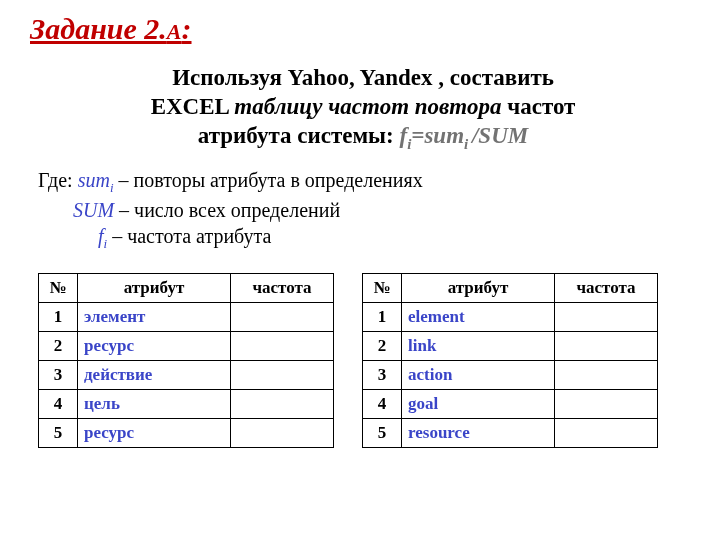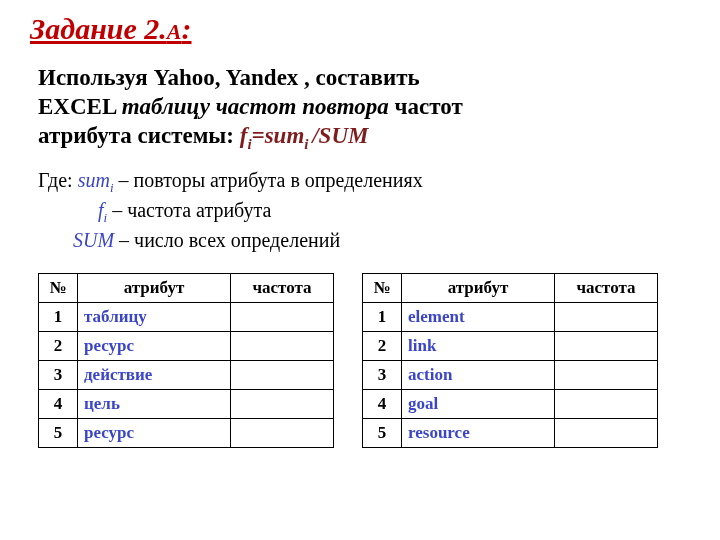--- a/index.html
+++ b/index.html
@@ -27,25 +27,26 @@
   .title .sub {
     font-size: 22px;
     vertical-align: baseline;
   }
   .intro {
     font-size: 23px;
     font-weight: bold;
     line-height: 1.25;
     margin: 0 0 14px 8px;
     max-width: 650px;
+    text-align: center;
   }
   .intro .ital { font-style: italic; }
   .intro .formula {
     font-style: italic;
-    color: #7f1d1d;
+    color: #737373;
   }
   .intro .formula .subi { font-size: 15px; vertical-align: sub; }
   .defs {
     font-size: 20px;
     font-weight: normal;
     margin: 0 0 20px 8px;
     line-height: 1.3;
   }
   .defs .row { white-space: pre; }
   .defs .sym { font-style: italic; color: #3a45c8; }
@@ -86,36 +87,36 @@
   </h1>
 
   <p class="intro">
     <span>Используя Yahoo, Yandex , составить</span><br>
     <span>EXCEL </span><span class="ital">таблицу частот повтора</span><span> частот</span><br>
     <span>атрибута системы:   </span><span class="formula"><span>f</span><span class="subi">i</span><span>=sum</span><span class="subi">i </span><span>/SUM</span></span>
   </p>
 
   <div class="defs">
     <div class="row"><span>Где: </span><span class="sym">sum</span><span class="subi">i</span><span> – повторы атрибута в определениях</span></div>
+    <div class="row"><span>       </span><span class="sym">SUM</span><span> – число всех определений</span></div>
     <div class="row"><span>            </span><span class="sym">f</span><span class="subi">i</span><span> – частота атрибута</span></div>
-    <div class="row"><span>       </span><span class="sym">SUM</span><span> – число всех определений</span></div>
   </div>
 
   <div class="tables">
 
     <table>
       <tbody>
           <tr>
         <th class="col-num">№</th>
         <th class="col-attr">атрибут</th>
         <th class="col-freq">частота</th>
       </tr>
       <tr>
             <td class="num">1</td>
-            <td class="attr">таблицу</td>
+            <td class="attr">элемент</td>
             <td></td>
           </tr>
       <tr>
             <td class="num">2</td>
             <td class="attr">ресурс</td>
             <td></td>
           </tr>
       <tr>
             <td class="num">3</td>
             <td class="attr">действие</td>

